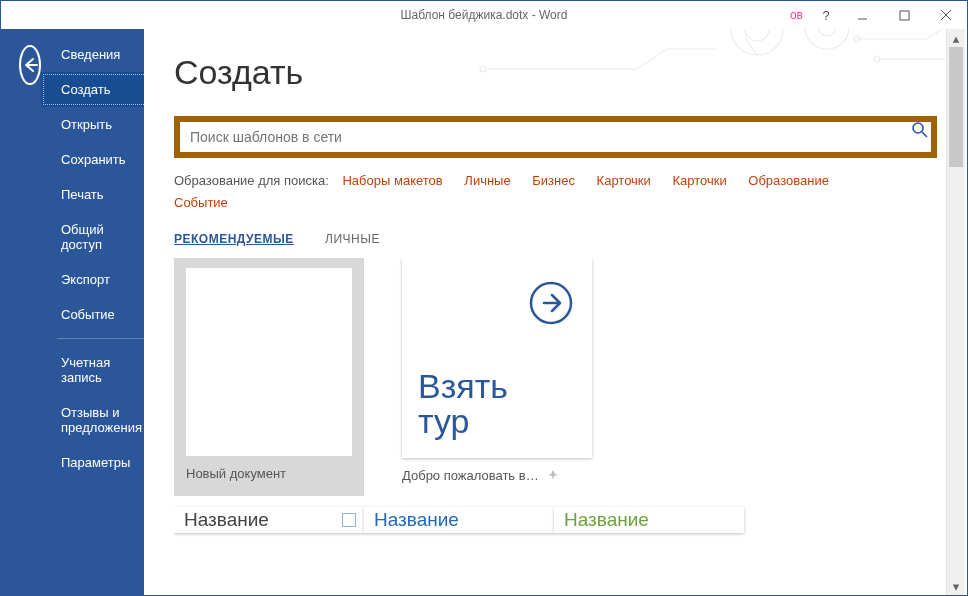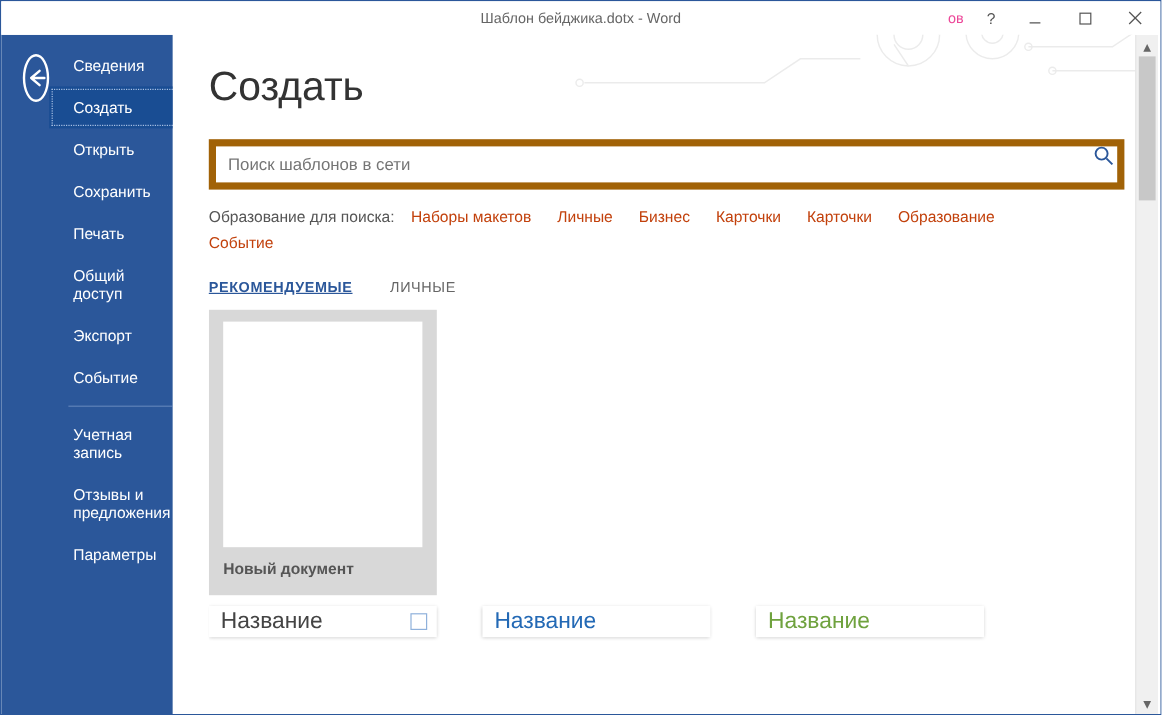--- a/index.html
+++ b/index.html
@@ -31,29 +31,29 @@
 .tabs span{margin-right:28px;letter-spacing:.5px;color:#666;cursor:pointer}
 .tabs span.active{color:#2b579a;font-weight:600;text-decoration:underline}
 .gallery-wrap{flex:1;margin-left:12px;position:relative;overflow:hidden}
 .gallery{position:absolute;left:18px;right:24px;top:8px;bottom:0;overflow:hidden}
 .cards{display:flex;gap:38px;flex-wrap:wrap}
 .card{width:190px;display:flex;flex-direction:column;cursor:pointer}
 .thumb{width:190px;height:200px;display:flex;align-items:center;justify-content:center;box-sizing:border-box;position:relative;background:#fff}
 .card .cap{margin-top:10px;font-size:13px;color:#555;white-space:nowrap;overflow:hidden;text-overflow:ellipsis}
 .card.new .thumb-outer{width:190px;height:238px;background:#d8d8d8;padding:10px 12px 40px 12px;box-sizing:border-box}
 .card.new .thumb-outer .paper{width:100%;height:100%;background:#fff}
-.card.new .cap{margin:-30px 0 0 12px;color:#555;font-weight:700}
+.card.new .cap{margin:-30px 0 0 12px;color:#555;font-weight:400}
 .thumb.shadow{box-shadow:0 1px 3px rgba(0,0,0,.25)}
 .tour-text{position:absolute;left:16px;bottom:18px;color:#2b579a;font-size:34px;line-height:1.05;font-weight:300}
 .tour-arrow{position:absolute;top:22px;right:18px}
 .spacing-thumb{padding:16px 18px;box-sizing:border-box;display:block}
 .spacing-thumb .aa{color:#2369b5;font-size:26px;font-weight:600}
 .spacing-thumb .lines{margin-top:14px}
 .spacing-thumb .lines div{height:1px;background:#8c8c8c;margin-bottom:10px}
-.row2{display:flex;gap:38px;margin-top:24px}
+.row2{display:flex;margin-top:24px}
 .stub{width:190px;height:26px;background:#fff;box-shadow:0 1px 3px rgba(0,0,0,.25);box-sizing:border-box;padding:2px 10px;color:#444;font-size:19px;overflow:hidden;position:relative}
 .stub.b{color:#2369b5}
 .stub.g{color:#6fa23e}
 .stub .sq{position:absolute;right:8px;top:6px;width:12px;height:12px;border:1px solid #8fb1db}
 .pin{color:#aaa;margin-left:6px}
 .vscroll{position:absolute;right:2px;width:18px;top:0;bottom:0;background:#f0f0f0;border-left:1px solid #e5e5e5;display:flex;flex-direction:column;align-items:center}
 .vscroll .arr{height:18px;width:100%;display:flex;align-items:center;justify-content:center;color:#666}
 .vscroll .track{flex:1;width:100%;position:relative}
 .vscroll .th1{position:absolute;left:2px;right:2px;top:0;height:260px;background:#c8c8c8}
 .main-scroll{position:absolute;right:2px;top:0;width:18px;bottom:0;display:flex;flex-direction:column;align-items:center;background:#f0f0f0;border-left:1px solid #e5e5e5}
@@ -164,20 +164,42 @@
         <div class="gallery">
           <div class="cards">
 
             <div class="card new">
               <div class="thumb-outer">
                 <div class="paper"></div>
               </div>
               <div class="cap">Новый документ</div>
             </div>
 
+            <div class="card">
+              <div class="thumb shadow">
+                <span class="tour-arrow">
+                  <svg width="46" height="46">
+                      <circle cx="23" cy="23" r="20" stroke="#2b579a" stroke-width="2.5" fill="none"></circle>
+                      <path d="M16 23 H30 M24 15 L32 23 L24 31" stroke="#2b579a" stroke-width="2.5" fill="none" stroke-linecap="round" stroke-linejoin="round"></path>
+                    </svg>
+                </span>
+                <div class="tour-text">
+                  <span>Взять</span><br>
+                  <span>тур</span>
+                </div>
+              </div>
+              <div class="cap">
+                <span>Добро пожаловать в…</span>
+                <span class="pin">
+                  <svg width="11" height="11">
+                      <path d="M5 1 L7 5 L10 6 L6 7 L5 11 L4 7 L0 6 L3 5 Z" fill="#bcbcbc"></path>
+                    </svg>
+                </span>
+              </div>
+            </div>
 
 
           </div>
 
           <div class="row2">
             <div class="stub">
               <span>Название</span>
               <span class="sq"></span>
             </div>
             <div class="stub b"><span>Название</span></div>

